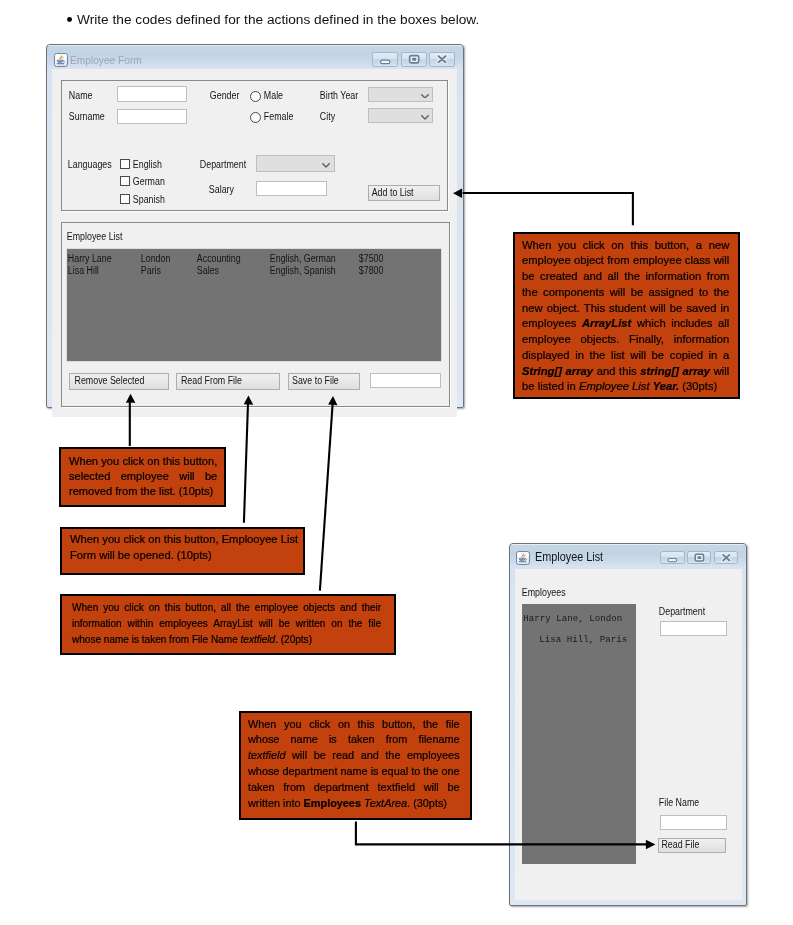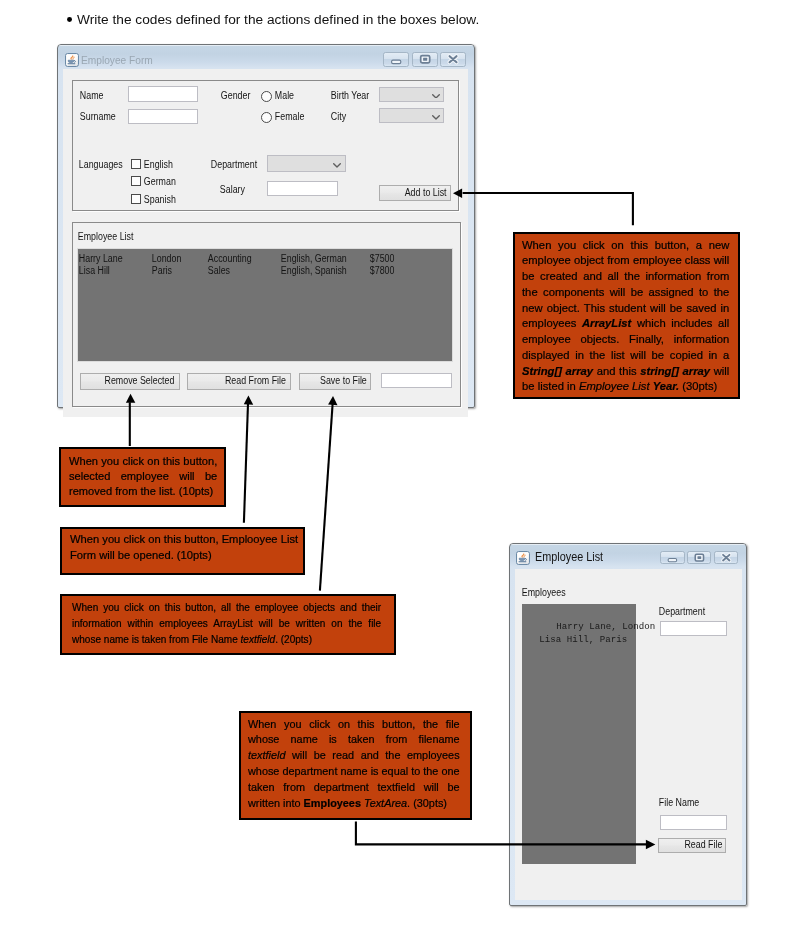--- a/index.html
+++ b/index.html
@@ -36,21 +36,21 @@
   .panel{position:absolute;box-sizing:border-box;border:1px solid #8a8a8a;background:#f0f0f0;
          box-shadow:1px 1px 0 #fdfdfd;}
   .lbl{position:absolute;font-size:10px;color:#141414;white-space:nowrap;line-height:12px;
        transform:scaleX(0.885) translateX(-1.3px);transform-origin:0 50%;}
   .tf{position:absolute;background:#fff;border:1px solid #bdbdc4;box-sizing:border-box;outline:none;padding:0;}
   .combo{position:absolute;background:#dfdfdf;border:1px solid #bdbdc4;box-sizing:border-box;}
   .chev{position:absolute;right:6px;top:50%;margin-top:-3px;}
   .btn{position:absolute;box-sizing:border-box;
        background:linear-gradient(180deg,#efefef 0%,#eaeaea 45%,#e6e6e6 55%,#e0e0e0 100%);
        border:1px solid #adadad;display:flex;
-       align-items:center;justify-content:flex-end;line-height:1;}
+       align-items:center;justify-content:flex-start;line-height:1;}
   .btn>span{font-size:10px;color:#141414;white-space:nowrap;display:inline-block;transform:scaleX(0.885);}
   .radio{position:absolute;width:11px;height:11px;border:1.3px solid #4a4a4a;border-radius:50%;
          box-sizing:border-box;background:#fdfdfd;}
   .chk{position:absolute;width:10px;height:10px;border:1.3px solid #4a4a4a;box-sizing:border-box;background:#fdfdfd;}
   .listbox{position:absolute;background:#737373;border:1px solid #dcdcdc;box-sizing:border-box;}
   .lrow{position:absolute;font-size:10px;color:#141414;white-space:nowrap;line-height:12px;
         transform:scaleX(0.885) translateX(-1.3px);transform-origin:0 50%;}
   .mono{font-family:"Liberation Mono",monospace;font-size:9.1px;color:#1a1a1a;line-height:13.7px;white-space:pre;letter-spacing:0.03px;}
 
   
@@ -64,21 +64,21 @@
   .note .b{font-weight:bold;}
   .note .bi{font-weight:bold;font-style:italic;}
   svg.ov{position:absolute;left:0;top:0;width:793px;height:925px;pointer-events:none;}
 </style>
 </head>
 <body>
 
 <div class="page">
   <span class="bullet-dot"></span>
   <div class="heading"><span>Write the codes defined for the actions defined in the boxes below.</span></div>
-  <div class="win" style="left:57px;top:44px;width:418px;height:364px;padding-left:32px;">
+  <div class="win" style="left:46px;top:44px;width:418px;height:364px;padding-left:32px;">
     <span class="win-hl"></span>
     <div class="win-title">
       <span class="win-icon" style="left:6.900000000000006px;top:7.899999999999999px;"><svg viewBox="0 0 14 14" width="14" height="14" shape-rendering="geometricPrecision">
   <defs>
     <linearGradient id="jbg" x1="0.1" y1="0" x2="0.55" y2="1">
       <stop offset="0" stop-color="#ffffff"></stop>
                 <stop offset="0.6" stop-color="#fcfcfb"></stop>
       <stop offset="1" stop-color="#e7e9ec"></stop>
     </linearGradient>
   </defs>
@@ -218,21 +218,21 @@
           <svg width="24.5" height="13.1" viewBox="0 0 26.1 14.2" style="position:absolute;left:-1px;top:-1px;">
             <path d="M9.6 4.2 L16.5 10.2 M16.5 4.2 L9.6 10.2" stroke="#f2f6fa" stroke-width="4.2" fill="none" stroke-linecap="round"></path>
             <path d="M9.6 4.2 L16.5 10.2 M16.5 4.2 L9.6 10.2" stroke="#6c7f95" stroke-width="2.1" fill="none" stroke-linecap="round"></path>
           </svg>
         </span>
       </span>
     </div>
     <div class="win-body" style="left:5.699999999999989px;top:25.100000000000023px;width:226.60000000000002px;height:330.9px;">
       <span class="lbl" style="left:7.9px;top:17.6px;">Employees</span>
       <div class="listbox" style="left:6.3px;top:35.3px;width:114.6px;height:259.8px;border:none;">
-        <span class="mono" style="position:absolute;left:1.7px;top:16px;margin-left:33px;">Harry Lane, London</span>
+        <span class="mono" style="position:absolute;left:1.7px;top:8px;">Harry Lane, London</span>
         <span class="mono" style="position:absolute;left:1.7px;top:29px;margin-left:16px;">Lisa Hill, Paris</span>
       </div>
       <span class="lbl" style="left:144.4px;top:36.8px;">Department</span>
       <input class="tf" style="left: 144.8px; top: 51.8px; width: 67.1px; height: 15.5px;" value="">
       <span class="lbl" style="left:144.4px;top:227.6px;">File Name</span>
       <input class="tf" style="left: 144.8px; top: 246.4px; width: 67.1px; height: 14.7px;" value="">
       <div class="btn" style="left:143.0px;top:268.9px;width:67.9px;height:15.0px;">
           <span>Read File</span>
         </div>
     </div>

